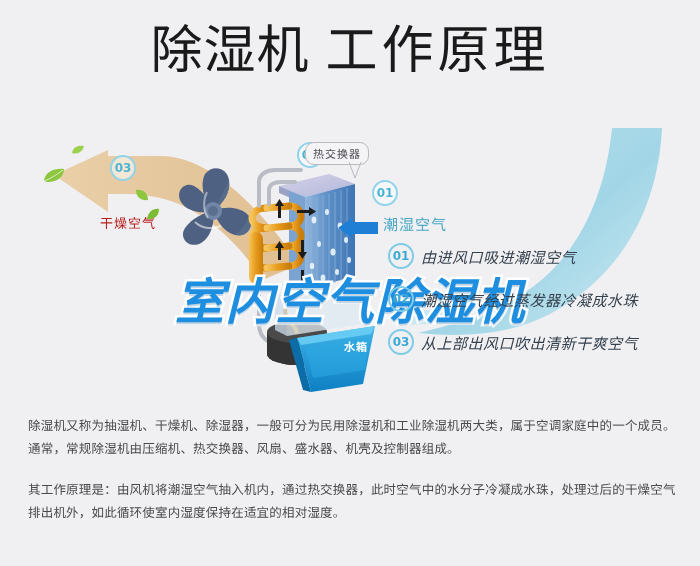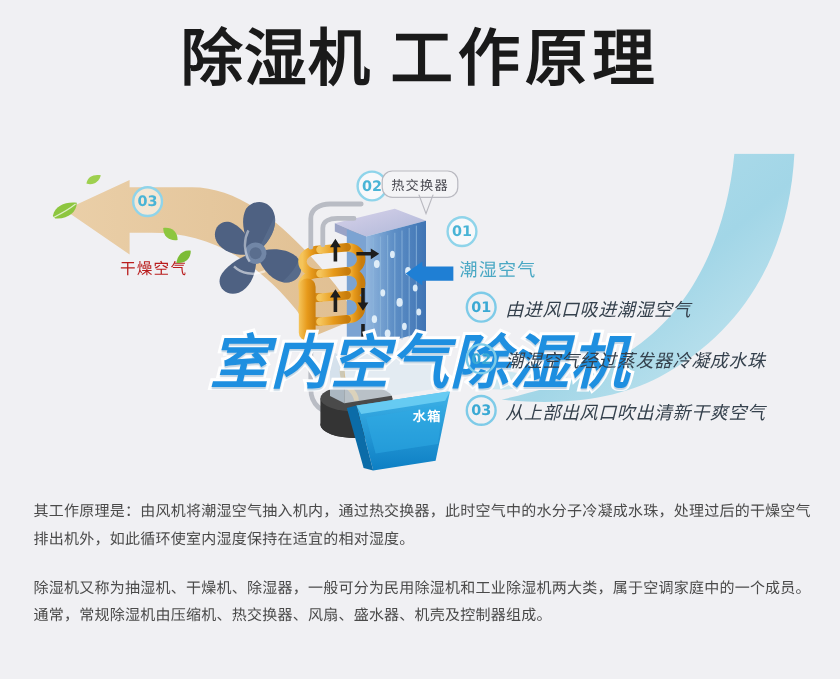--- a/index.html
+++ b/index.html
@@ -13,21 +13,21 @@
   .page{position:relative;width:700px;height:566px;background:#f0f0f3;}
 
   
   .title-wrap{
     position:absolute;left:0;top:22px;width:700px;
     text-align:center;
   }
   .title{
     display:inline-block;
     font-size:52px;
-    font-weight:bold;
+    font-weight:normal;
     color:#1a1a1a;
     letter-spacing:1px;
     line-height:1.1;
     font-family:"DejaVu Sans","Liberation Sans",sans-serif;
   }
   .title .t2{margin-left:16px;letter-spacing:4px;}
 
   
   .stage{position:absolute;left:0;top:110px;width:700px;height:300px;}
 
@@ -65,21 +65,21 @@
     display:flex;align-items:center;justify-content:center;
     background:rgba(255,255,255,0.55);
     font-family:"DejaVu Sans","Liberation Sans",sans-serif;
   }
   .badge-03{left:110px;top:45px;}
   .badge-02{left:297px;top:32px;}
   .badge-01{left:372px;top:70px;}
 
   
   .callout{
-    position:absolute;left:318px;top:32px;
+    position:absolute;left:305px;top:32px;
     border:1px solid #b9b9c0;border-radius:9px;
     background:#f4f4f6;
     padding:2px 7px 3px 7px;
     font-size:11px;color:#4a4a52;
     letter-spacing:1px;
     white-space:nowrap;
   }
   .callout-tail{
     position:absolute;left:348px;top:52px;width:14px;height:22px;
   }
@@ -377,17 +377,17 @@
       <span class="step-badge">02</span>
       <span class="step-text">潮湿空气经过蒸发器冷凝成水珠</span>
     </div>
     <div class="step">
       <span class="step-badge">03</span>
       <span class="step-text">从上部出风口吹出清新干爽空气</span>
     </div>
   </div>
 
   <div class="body-copy">
+    <p class="para">除湿机又称为抽湿机、干燥机、除湿器，一般可分为民用除湿机和工业除湿机两大类，属于空调家庭中的一个成员。通常，常规除湿机由压缩机、热交换器、风扇、盛水器、机壳及控制器组成。</p>
     <p class="para">其工作原理是：由风机将潮湿空气抽入机内，通过热交换器，此时空气中的水分子冷凝成水珠，处理过后的干燥空气排出机外，如此循环使室内湿度保持在适宜的相对湿度。</p>
-    <p class="para">除湿机又称为抽湿机、干燥机、除湿器，一般可分为民用除湿机和工业除湿机两大类，属于空调家庭中的一个成员。通常，常规除湿机由压缩机、热交换器、风扇、盛水器、机壳及控制器组成。</p>
   </div>
 
 </div>
 
 </body></html>

